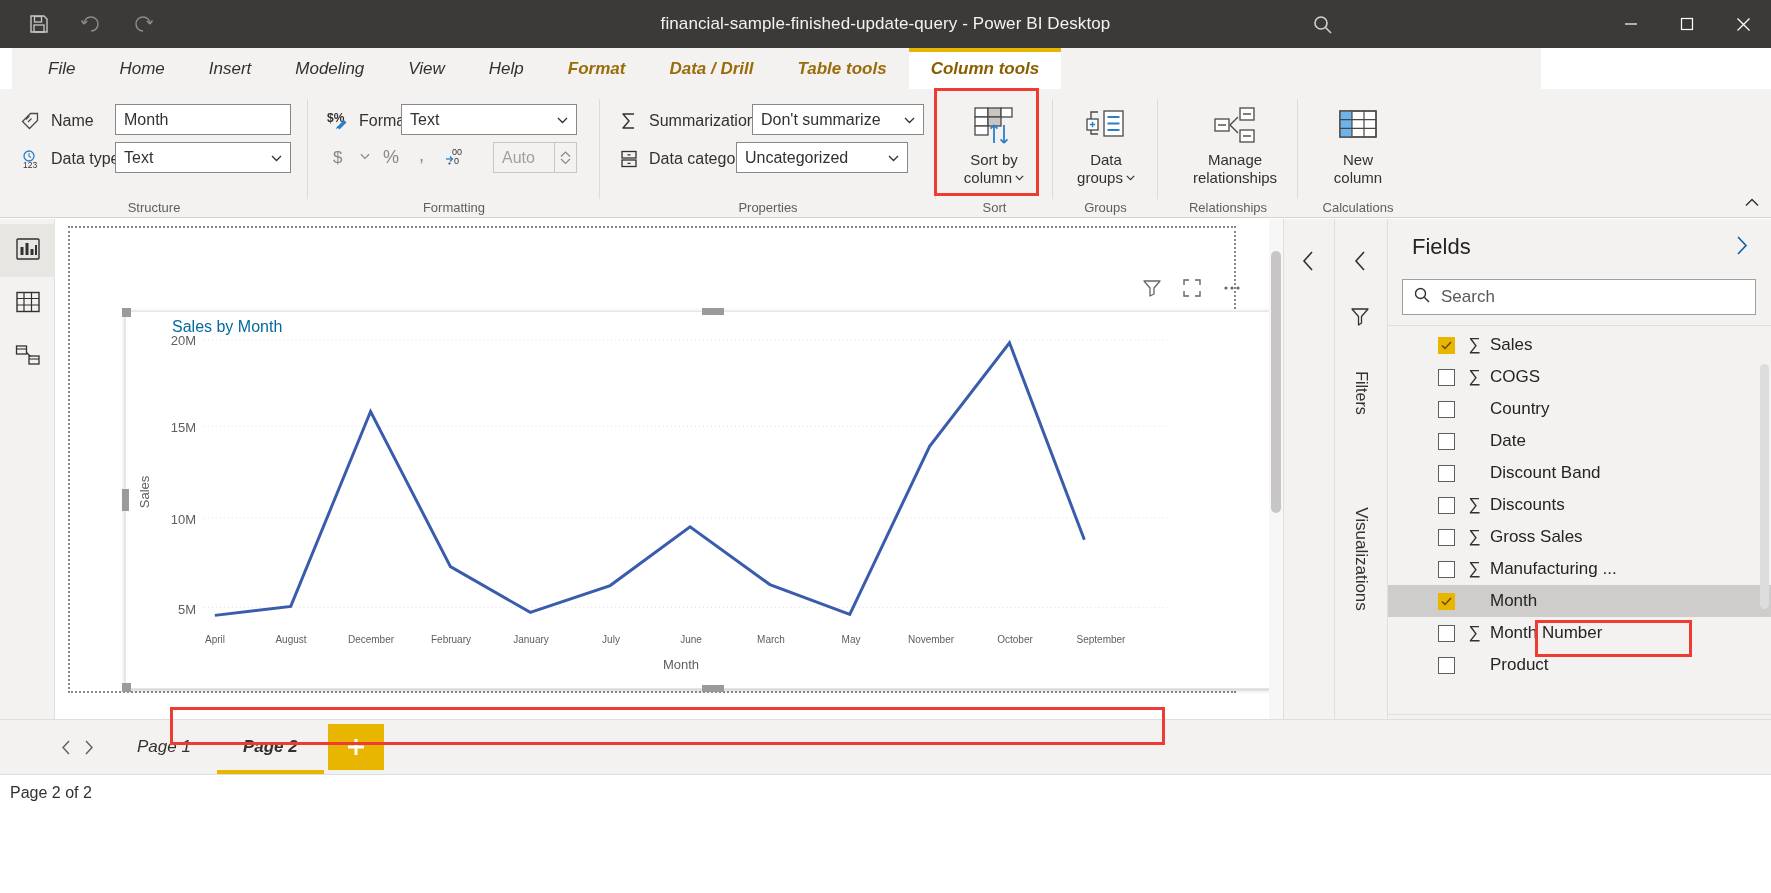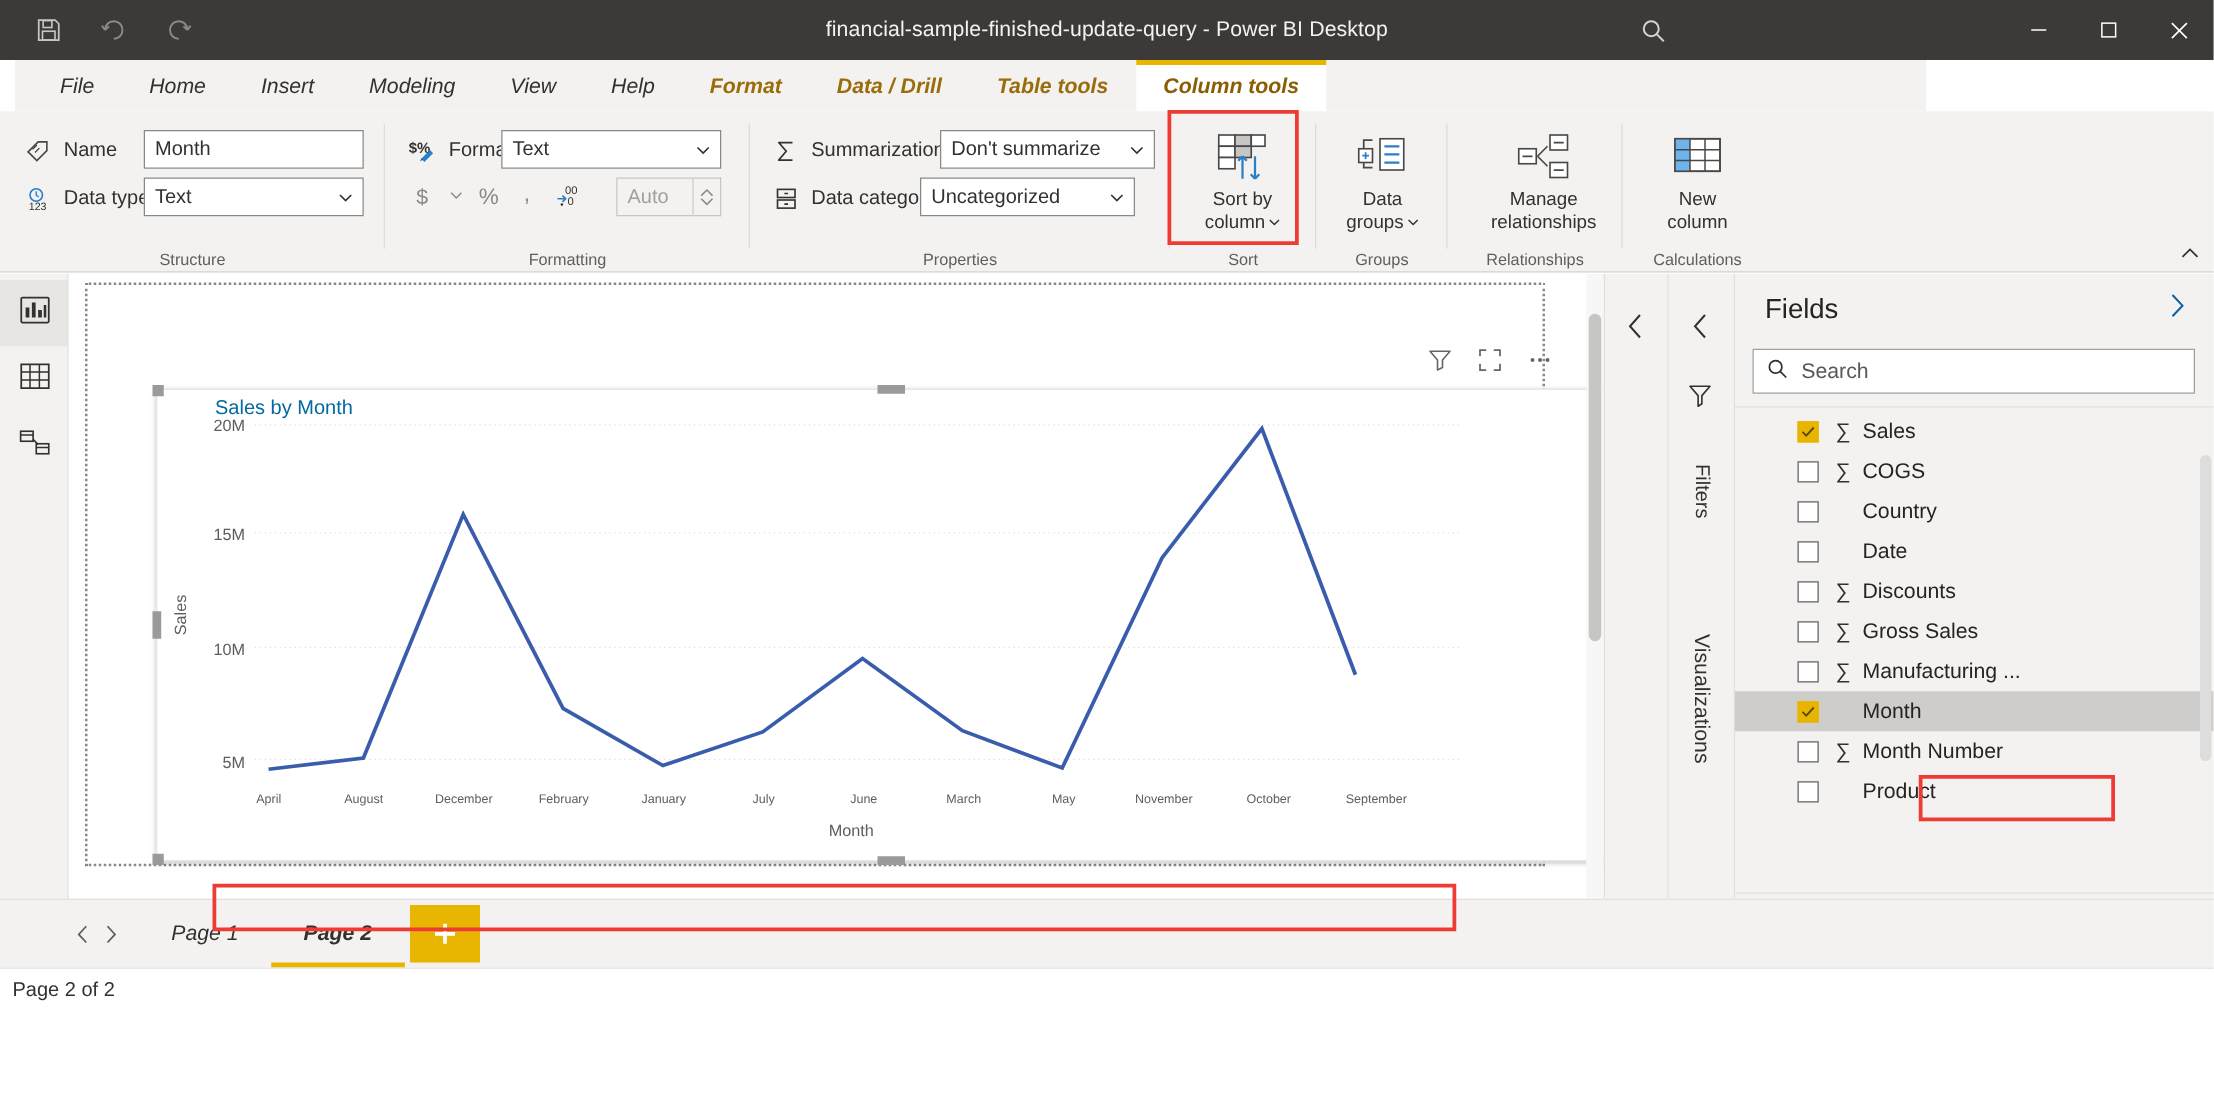--- a/index.html
+++ b/index.html
@@ -681,20 +681,25 @@
         <span class="sigma"></span>
         <span class="fname">Country</span>
       </div>
 
       <div class="f-row">
         <span class="fchk"></span>
         <span class="sigma"></span>
         <span class="fname">Date</span>
       </div>
 
+      <div class="f-row">
+        <span class="fchk"></span>
+        <span class="sigma"></span>
+        <span class="fname">Discount Band</span>
+      </div>
 
       <div class="f-row">
         <span class="fchk"></span>
         <span class="sigma">∑</span>
         <span class="fname">Discounts</span>
       </div>
 
       <div class="f-row">
         <span class="fchk"></span>
         <span class="sigma">∑</span>

